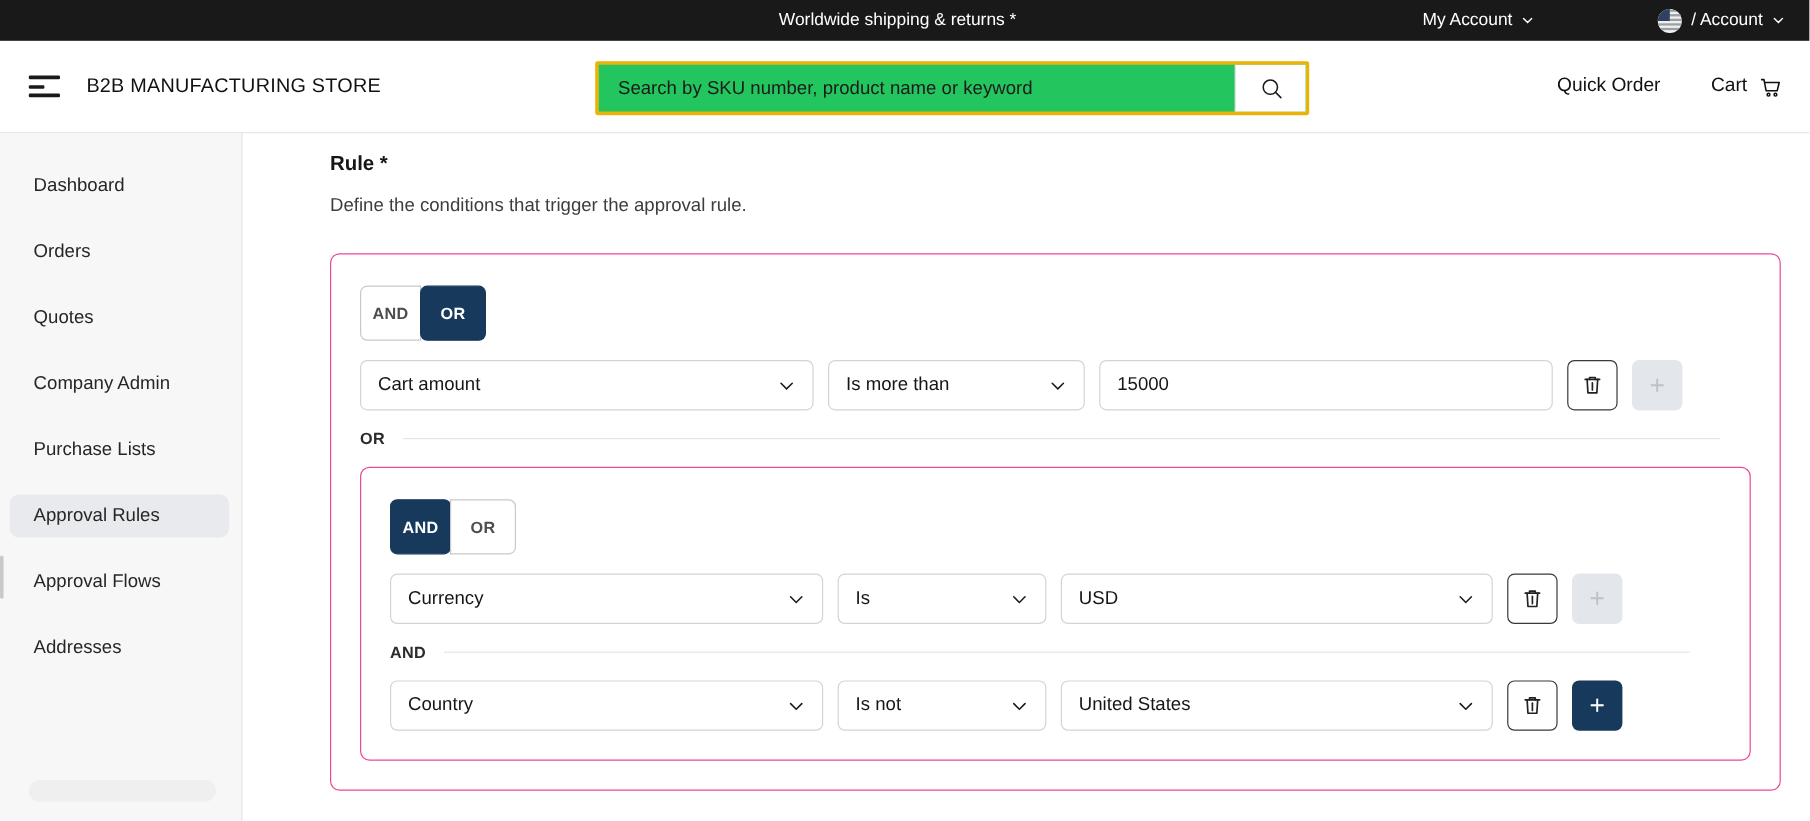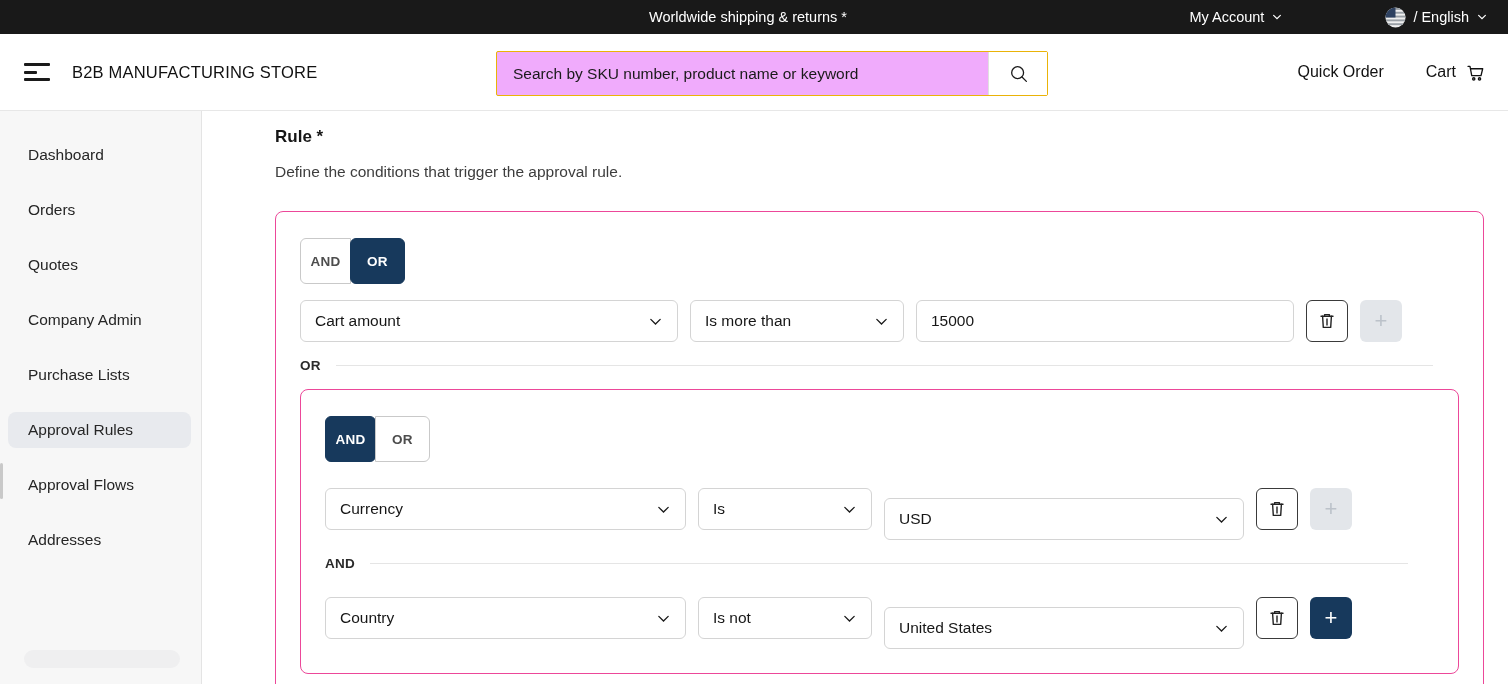--- a/index.html
+++ b/index.html
@@ -19,23 +19,23 @@
   .chev-light svg { display:block; }
 
   
   .header { height:77px; background:#fff; border-bottom:1px solid #e7e7e7;
     display:flex; align-items:center; padding:0 18px 0 22px; flex:0 0 77px; }
   .hamburger { width:30px; height:24px; display:flex; flex-direction:column;
     justify-content:space-between; padding:3px 2px; cursor:pointer; }
   .hamburger span { height:3px; background:#1a1a1a; border-radius:1px; }
   .hamburger .l1 { width:26px; } .hamburger .l2 { width:13px; } .hamburger .l3 { width:26px; }
   .store-name { margin-left:20px; font-size:16.5px; letter-spacing:.2px; color:#111; }
-  .search-wrap { position:absolute; left:496px; top:51px; width:552px; height:45px;
-    border:1px solid #eab308; border-radius:2px; display:flex; align-items:stretch;
-    background:#f0abfc; }
+  .search-wrap { position:absolute; left:496px; top:51px; width:595px; height:45px;
+    border:3px solid #eab308; border-radius:2px; display:flex; align-items:stretch;
+    background:#22c55e; }
   .search-input { flex:1; border:none; outline:none; padding:0 16px; font-size:15.5px;
     font-family:inherit; color:#1a1a1a; background:transparent; }
   .search-input::placeholder { color:#1a1a1a; opacity:1; }
   .search-btn { width:59px; border-left:1px solid #e0e0e0; display:flex;
     align-items:center; justify-content:center; cursor:pointer; background:#fff; }
   .header-right { margin-left:auto; display:flex; align-items:center; gap:42px;
     padding-right:4px; }
   .hdr-link { font-size:16px; color:#111; cursor:pointer; display:flex;
     align-items:center; gap:9px; }
 
@@ -71,21 +71,21 @@
   .toggle-seg.on.seg-and { border-radius:6px; margin-right:-1px; }
 
   .cond-row { display:flex; align-items:center; gap:12px; margin-top:16px; }
   .dd { height:42px; border:1px solid #d4d4d4; border-radius:6px; background:#fff;
     display:flex; align-items:center; padding:0 14px; font-size:15.5px; color:#161616;
     cursor:pointer; }
   .dd .dd-label { flex:1; }
   .txt-input { height:42px; border:1px solid #d4d4d4; border-radius:6px; padding:0 14px;
     font-size:15.5px; font-family:inherit; color:#161616; outline:none; }
   .w-cond-o { width:378px; } .w-op-o { width:214px; } .w-val-o { width:378px; }
-  .w-cond-i { width:361px; } .w-op-i { width:174px; } .w-val-i { width:360px;margin-top:20px; }
+  .w-cond-i { width:361px; } .w-op-i { width:174px; } .w-val-i { width:360px; }
 
   .icon-btn { width:42px; height:42px; border-radius:6px; display:flex;
     align-items:center; justify-content:center; cursor:pointer; flex:0 0 42px; }
   .btn-trash { background:#fff; border:1.5px solid #3a3a3a; }
   .btn-plus-disabled { background:#e3e6ea; border:none; color:#bcc2ca;
     font-size:22px; font-weight:400; cursor:default; }
   .btn-plus-active { background:#17395c; border:none; color:#fff;
     font-size:22px; font-weight:400; }
 
   .logic-divider { display:flex; align-items:center; margin-top:16px; }
@@ -122,21 +122,21 @@
                 <rect y="1" width="22" height="2"></rect>
                   <rect y="5" width="22" height="2"></rect>
                 <rect y="9" width="22" height="2"></rect>
                   <rect y="13" width="22" height="2"></rect>
                 <rect y="17" width="22" height="2"></rect>
               </g>
               <rect width="11" height="11" fill="#2e4160"></rect>
             </g>
           </svg>
         </span>
-        <span>/ English</span>
+        <span>/ Account</span>
         <span class="chev-light">
           <svg width="12" height="12" viewBox="0 0 16 16" fill="none" stroke="#fff" stroke-width="1.6" stroke-linecap="round">
               <path d="M3.5 5.8l4.5 4.5 4.5-4.5"></path>
             </svg>
         </span>
       </div>
     </div>
   </div>
 
   <div class="header">

